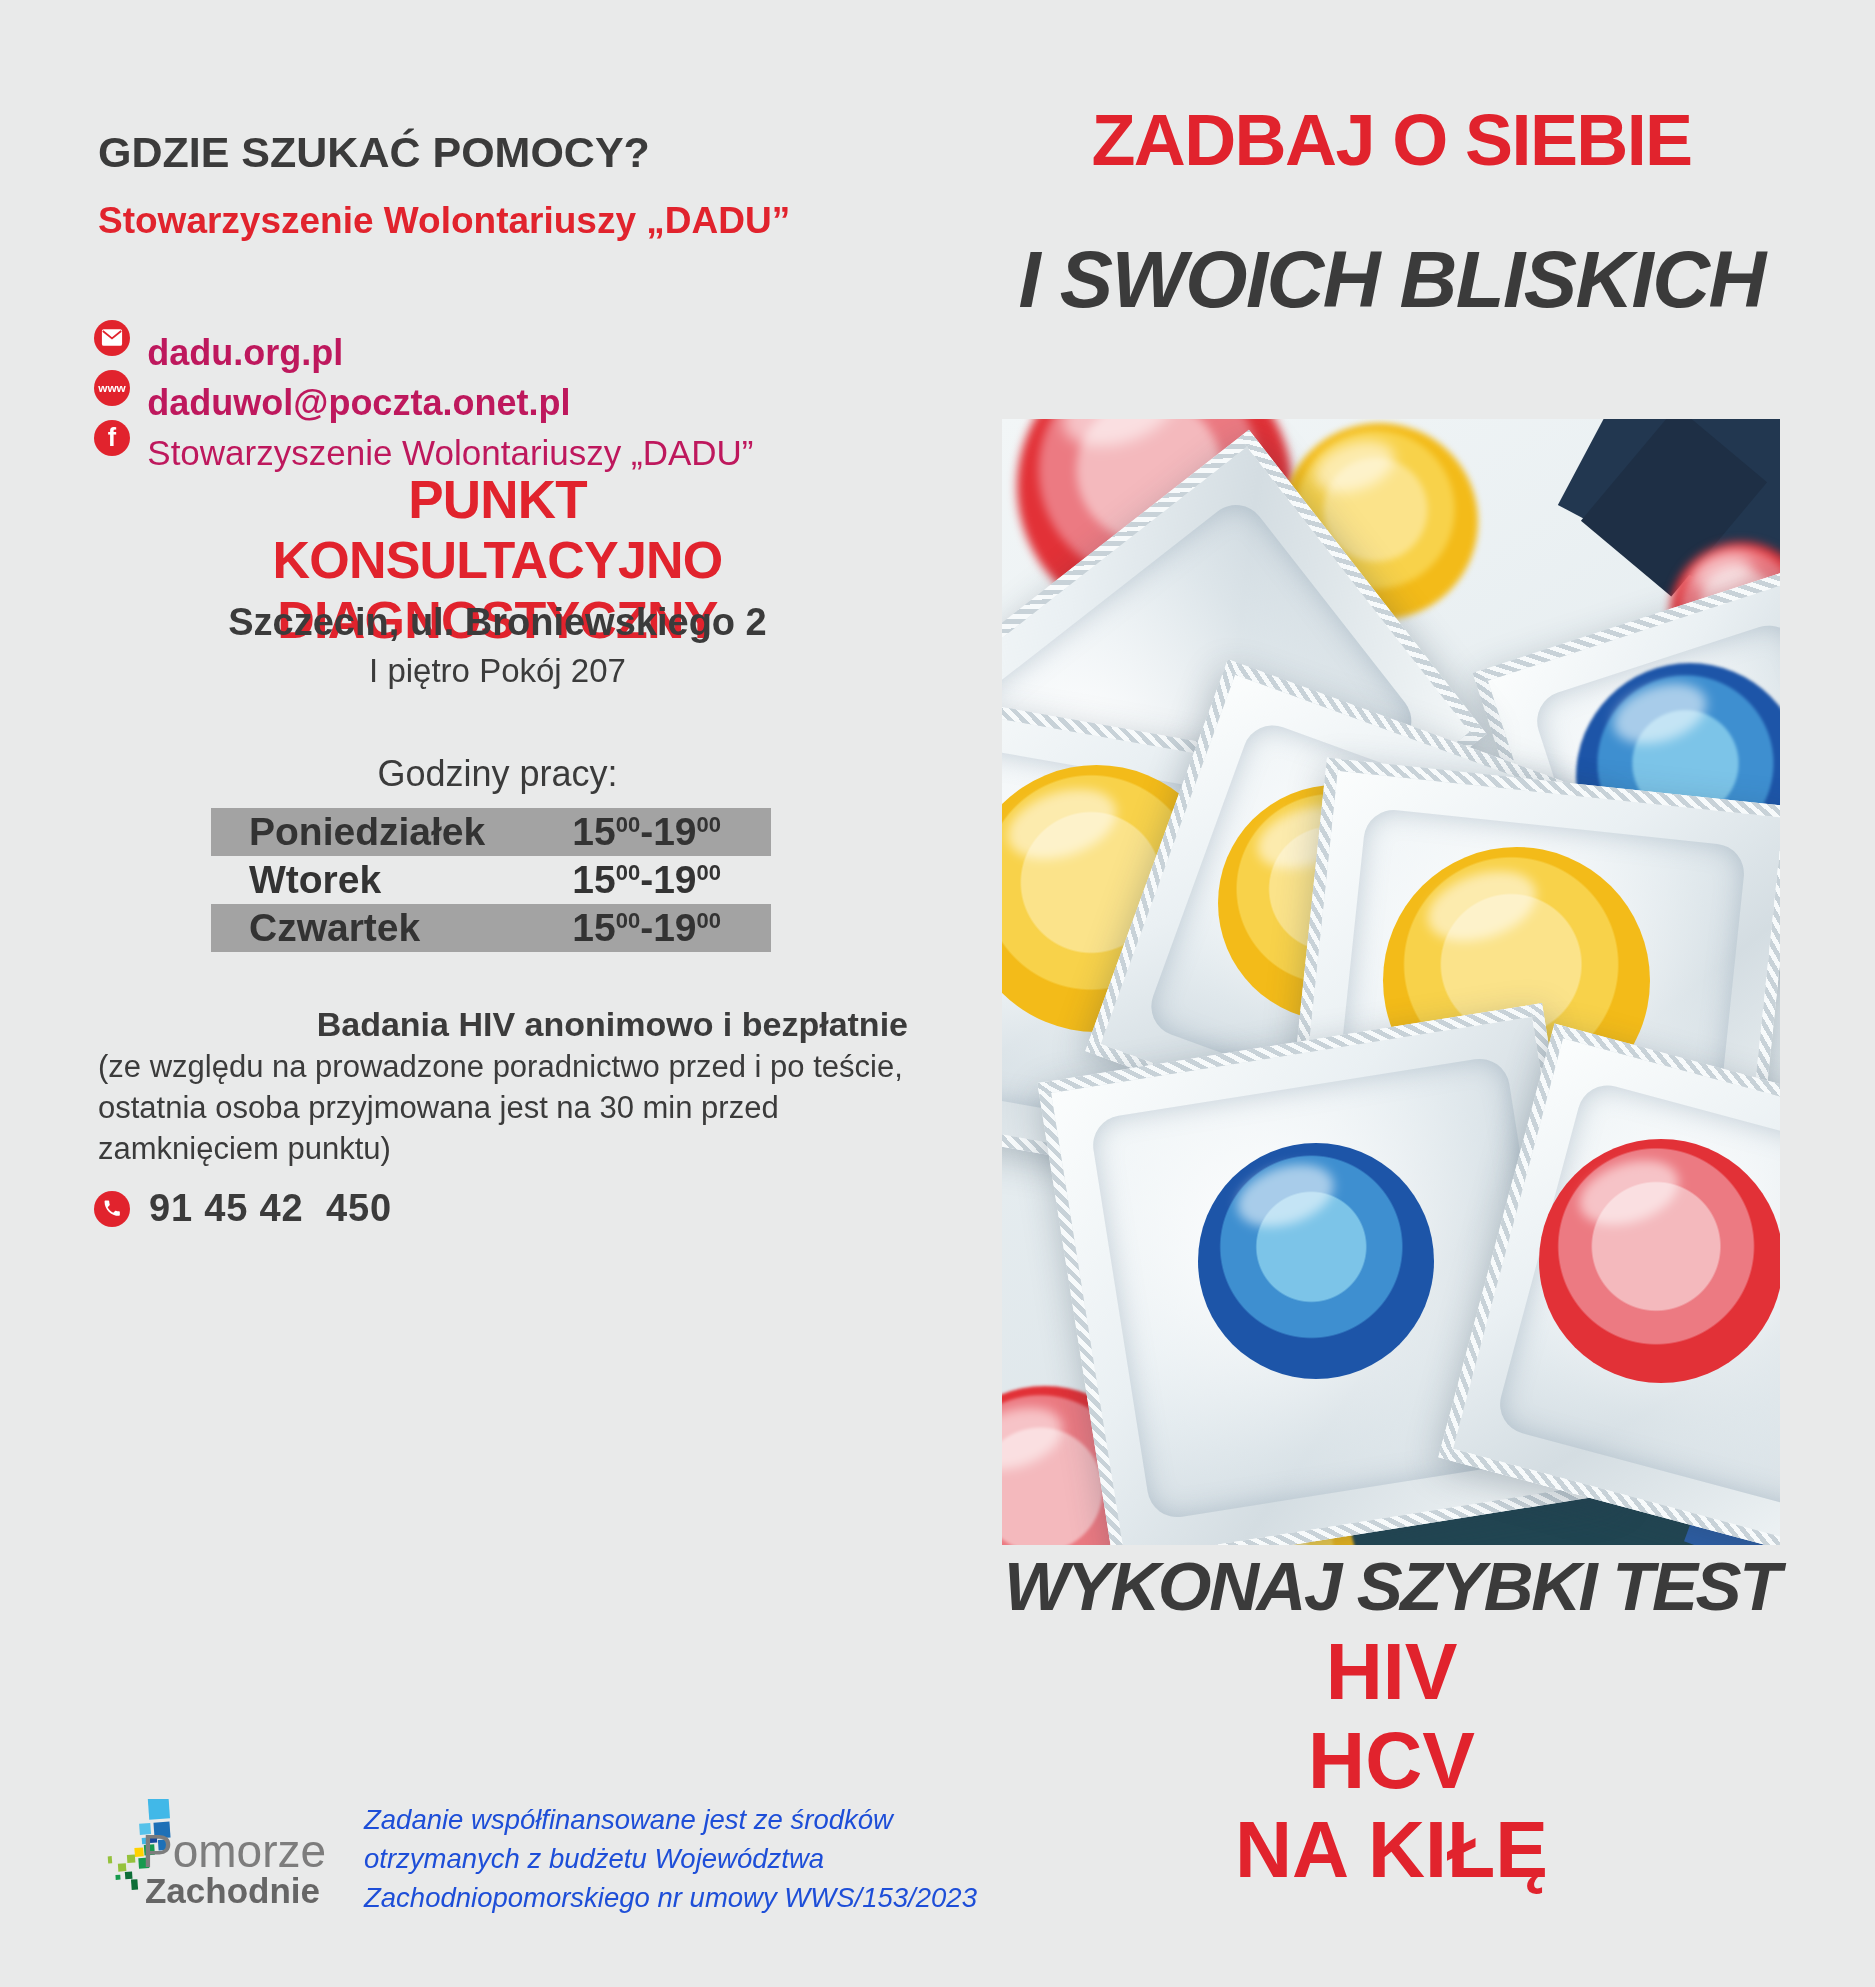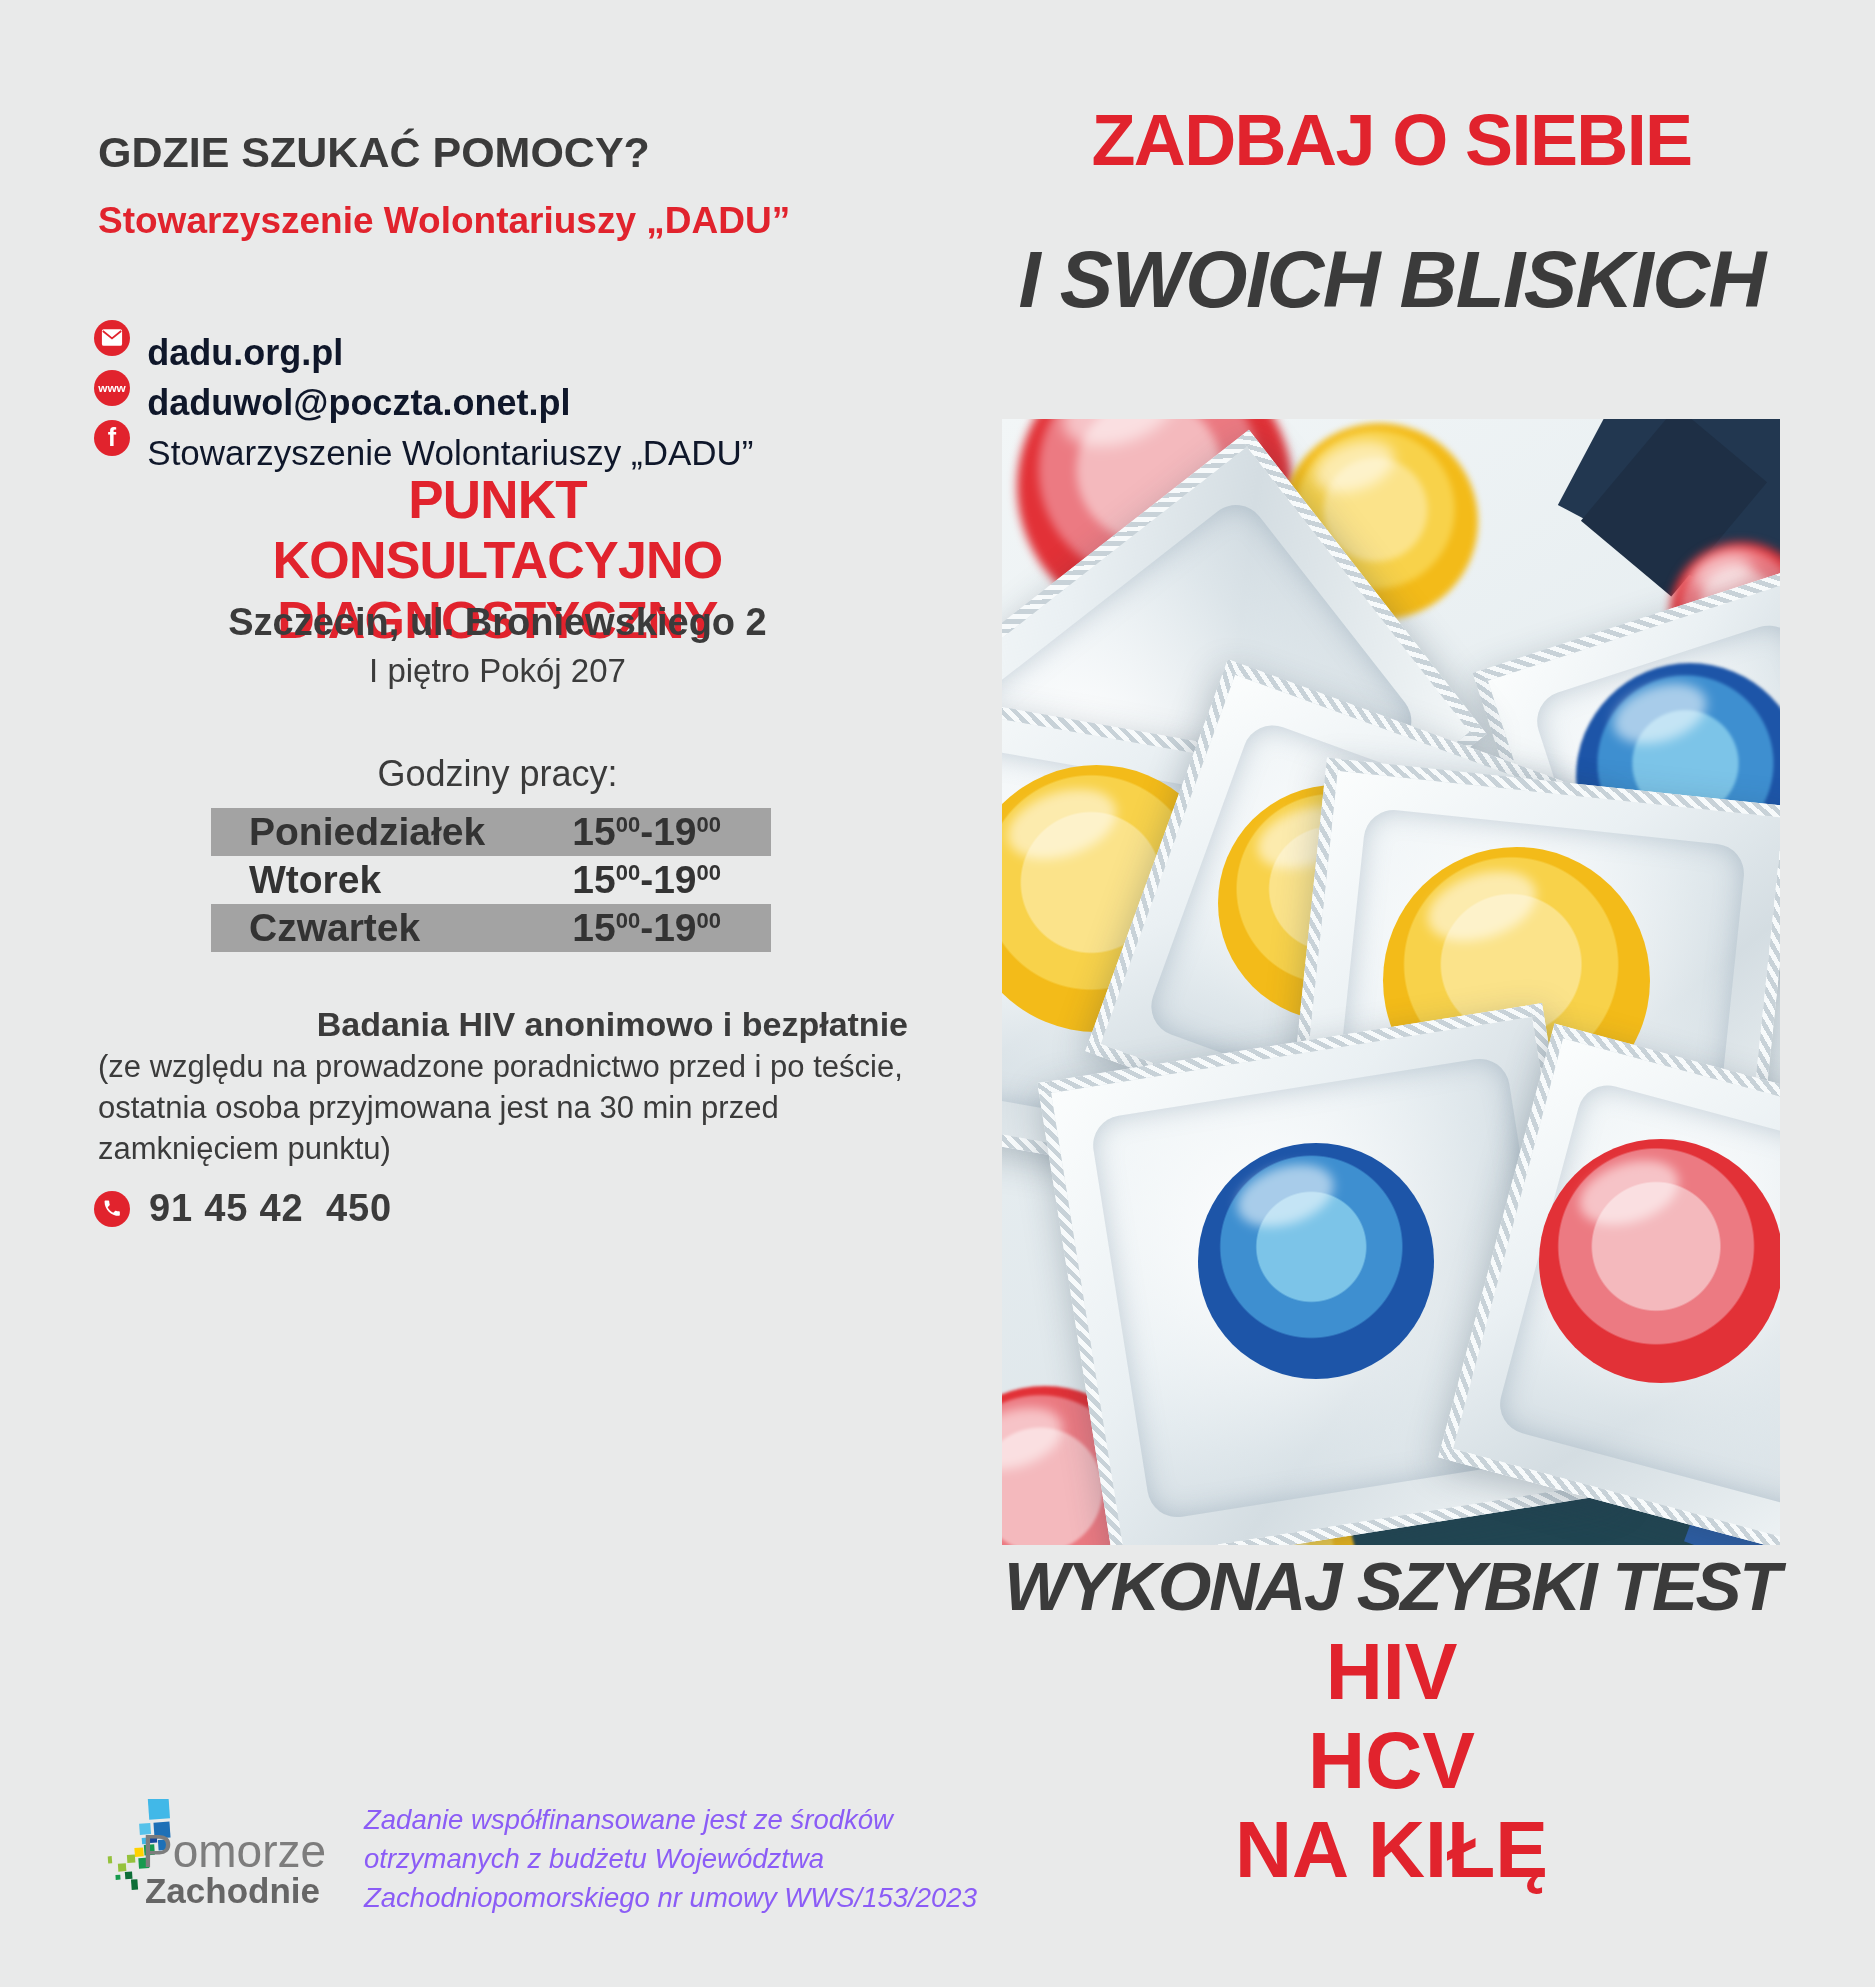--- a/index.html
+++ b/index.html
@@ -9,21 +9,21 @@
 
   
   .l-heading{left:98px;top:128px;font-size:43px;font-weight:bold;color:#3b3b3b;letter-spacing:0;}
   .l-org{left:98px;top:200px;font-size:37px;font-weight:bold;color:#e1232d;}
 
   .contact-row{left:94px;height:41px;display:flex;align-items:center;}
   .c-ico{width:36px;height:36px;border-radius:50%;background:#e1232d;color:#fff;
          display:flex;align-items:center;justify-content:center;flex:0 0 36px;margin-right:17.3px;}
   .c-ico.www{font-size:11.8px;font-weight:bold;letter-spacing:0;}
   .c-ico.fb{font-size:25px;font-weight:bold;}
-  .c-txt{font-size:36px;font-weight:bold;color:#0f172a;white-space:nowrap;margin-top:31px;}
+  .c-txt{font-size:36px;font-weight:bold;color:#be185d;white-space:nowrap;margin-top:31px;}
   .c-txt.plain{font-weight:normal;font-size:35px;}
 
   .ctr{left:63px;width:869px;text-align:center;}
   .punkt1{top:469px;font-size:53px;font-weight:bold;color:#e1232d;letter-spacing:-0.8px;}
   .punkt2{top:530px;font-size:52px;font-weight:bold;color:#e1232d;letter-spacing:-0.8px;}
   .addr{top:601px;font-size:38px;font-weight:bold;}
   .room{top:652px;font-size:33px;}
   .godz{top:753px;font-size:36px;}
 
   .schedule{left:211px;top:808px;width:560px;}
@@ -38,21 +38,21 @@
 
   .phone-row{left:94px;top:1187px;display:flex;align-items:center;}
   .p-ico{width:36px;height:36px;border-radius:50%;background:#e1232d;display:flex;
          align-items:center;justify-content:center;flex:0 0 36px;margin-right:19px;}
   .p-num{font-size:38px;font-weight:bold;white-space:pre;letter-spacing:0.8px;}
 
   .logo-mark{left:107px;top:1799px;}
   .logo-text{left:142px;top:1832px;width:178px;text-align:right;line-height:39px;}
   .logo-text .t1{font-size:46px;color:#7d7d7d;}
   .logo-text .t2{font-size:35px;font-weight:bold;color:#666;}
-  .credits{left:364px;top:1800px;font-size:27.5px;font-style:italic;line-height:39px;color:#8b5cf6;}
+  .credits{left:364px;top:1800px;font-size:27.5px;font-style:italic;line-height:39px;color:#1d4ed8;}
 
   
   .r1{left:979px;width:825px;top:99px;text-align:center;font-size:72px;font-weight:bold;
       color:#e1232d;letter-spacing:-1.6px;white-space:nowrap;}
   .r2{left:979px;width:825px;top:234px;text-align:center;font-size:80px;font-weight:bold;
       font-style:italic;color:#3b3b3b;letter-spacing:-1.6px;white-space:nowrap;}
   .cta{left:967px;width:849px;top:1547px;text-align:center;font-size:69px;font-weight:bold;
        font-style:italic;color:#3b3b3b;letter-spacing:-2.4px;white-space:nowrap;}
   .test{left:979px;width:825px;text-align:center;font-size:79px;font-weight:bold;
         color:#e1232d;line-height:1.1;}

